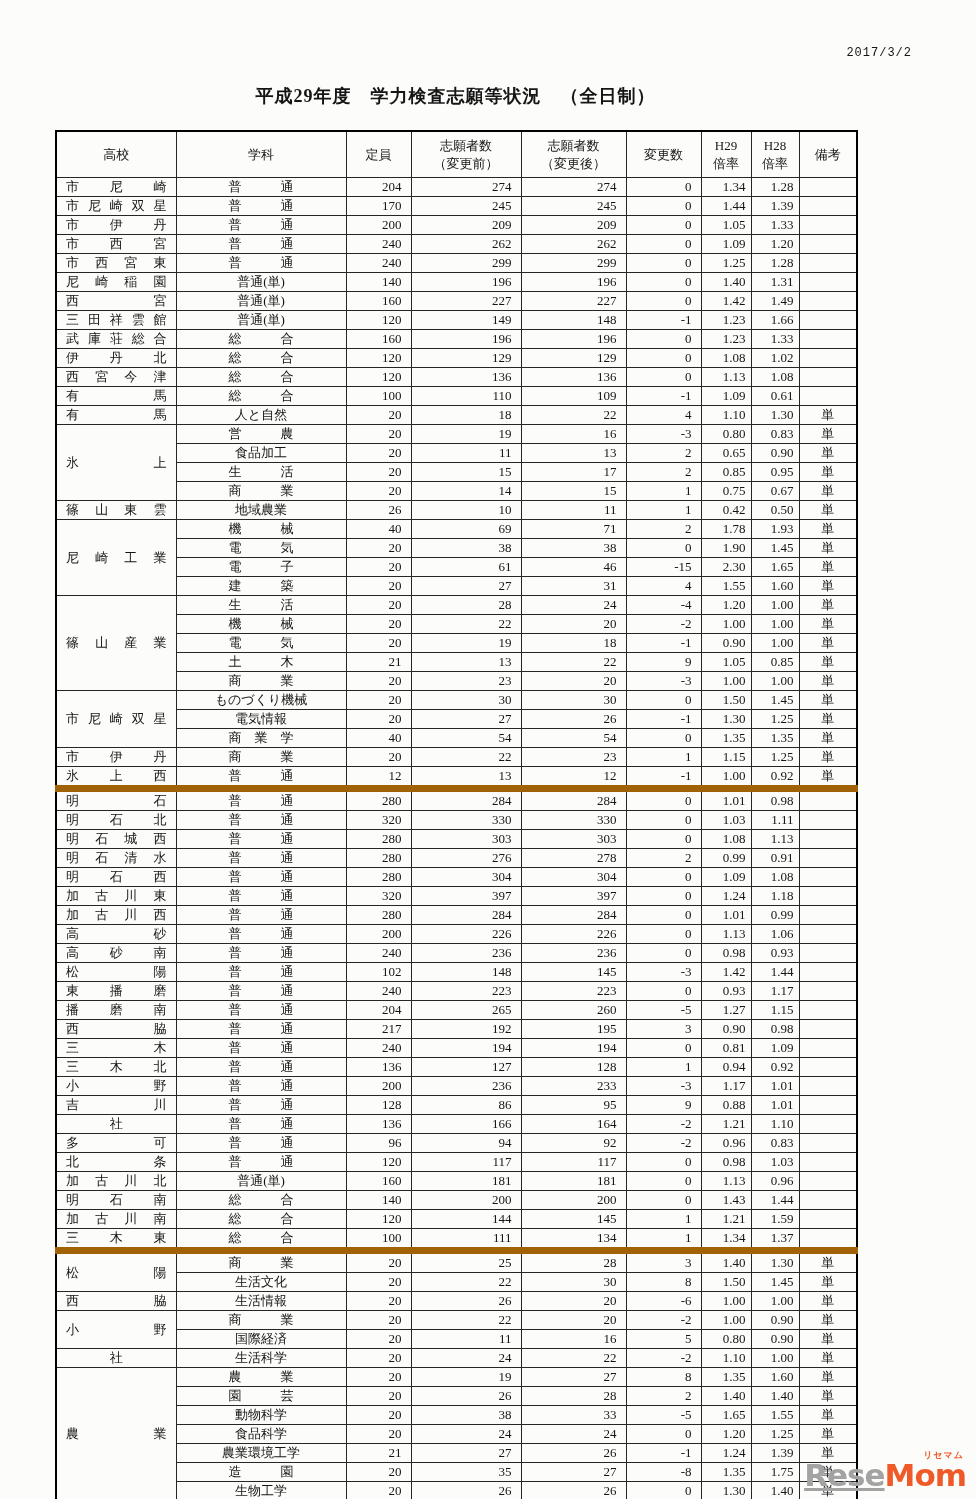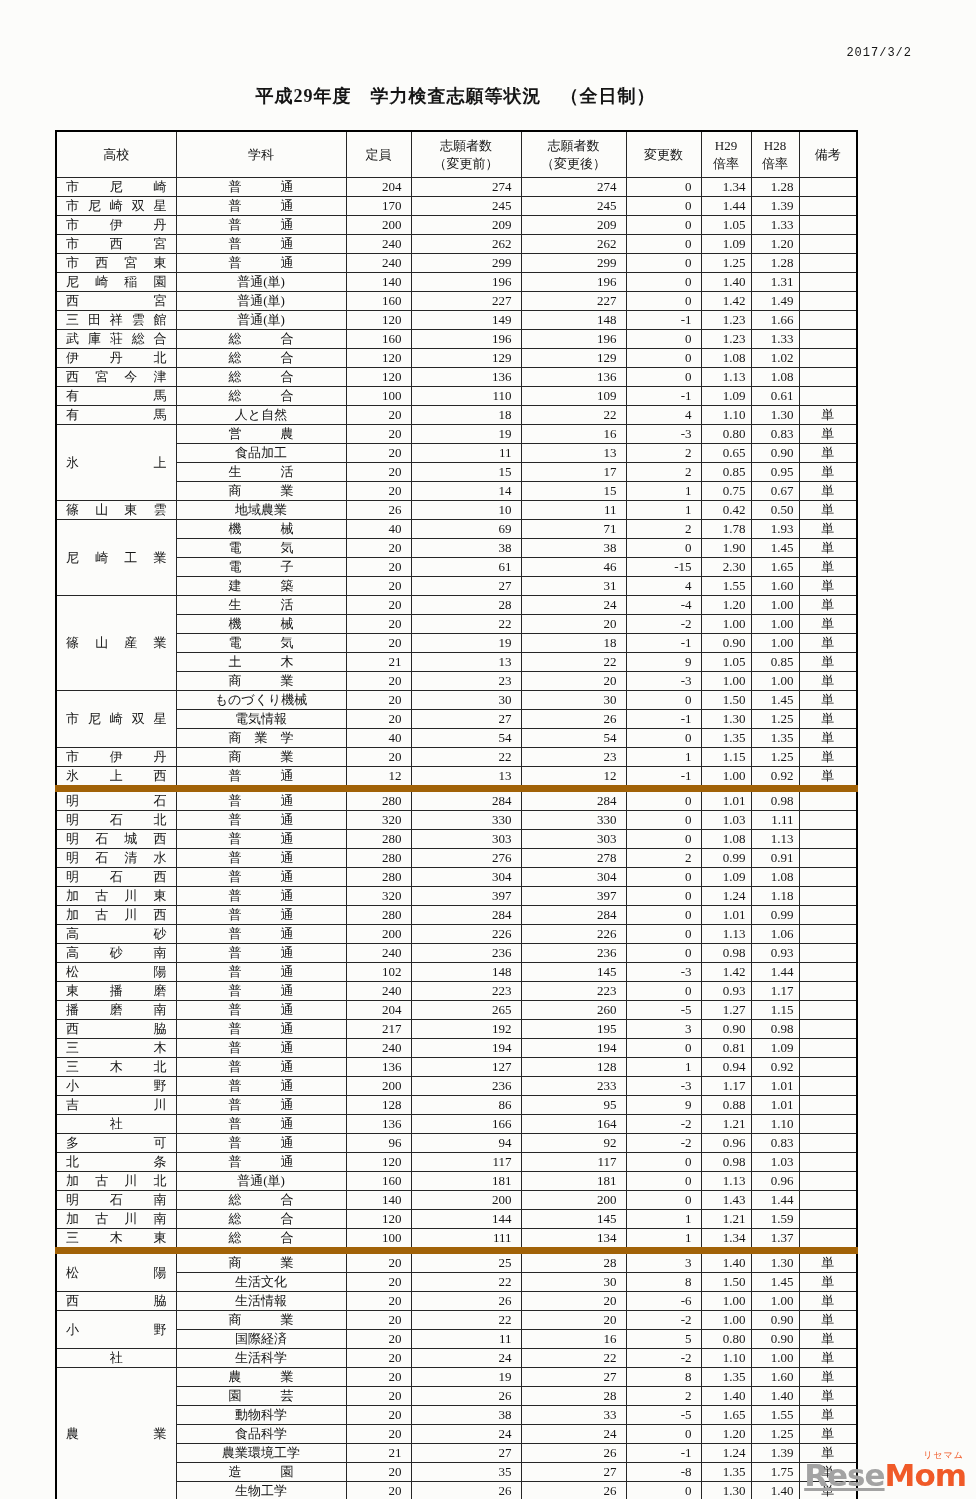--- a/index.html
+++ b/index.html
@@ -45,21 +45,21 @@
   .c-note{text-align:center;}
   tr.thick-top td{border-top:7px solid #a16207;}
   .watermark{
     position:absolute;right:10px;bottom:8px;
     font-family:"DejaVu Sans","Liberation Sans",sans-serif;
     font-weight:bold;font-size:31px;letter-spacing:-1px;
     line-height:1;
   }
   .wm-ruby{
     position:absolute;top:-9px;right:2px;
-    font-size:9px;font-weight:normal;letter-spacing:1px;
+    font-size:9px;font-weight:bold;letter-spacing:1px;
   }
 </style>
 </head>
 <body>
 
 <div class="page">
 
   <div class="date">2017/3/2</div>
 
   <div class="title">平成29年度　学力検査志願等状況　（全日制）</div>

